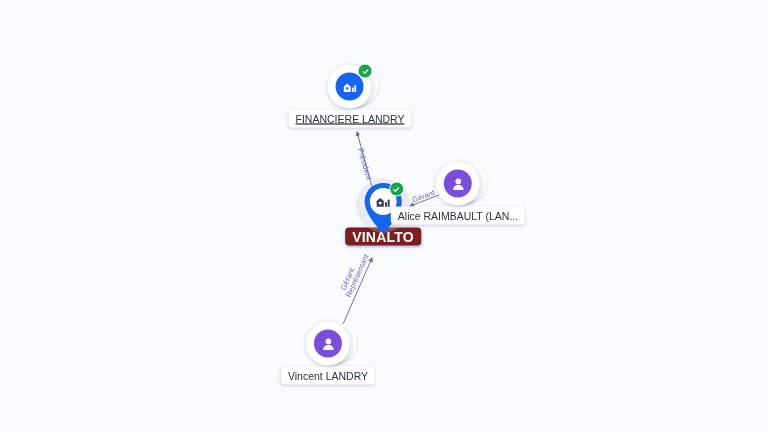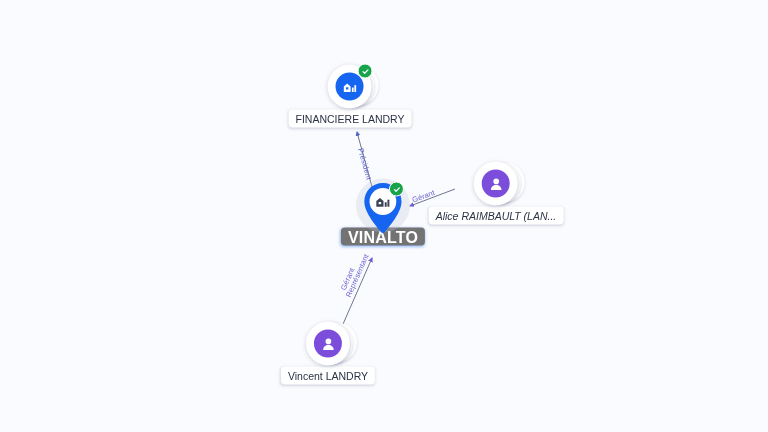--- a/index.html
+++ b/index.html
@@ -157,24 +157,24 @@
     padding: 2.5px 7px;
     border-radius: 4px;
     font-size: 10.5px;
     line-height: 13px;
     white-space: nowrap;
     background: #ffffff;
     color: #2b3245;
     box-shadow: 0 1px 3px rgba(70,80,120,.22);
   }
   .node-label.selected {
-    background: #737373;
+    background: #7f1d1d;
     color: #ffffff;
     font-weight: bold;
-    font-size: 16px;
+    font-size: 14px;
     letter-spacing: .2px;
     box-shadow: 0 1px 3px rgba(21,101,240,.42);
   }
 </style>
 </head>
 <body style="background: rgb(250, 251, 254);">
 
 <div id="graph-canvas">
 
   <svg id="edges-layer" viewBox="0 0 768 432">
@@ -201,21 +201,21 @@
   </svg>
 
   <div class="edge-label blue" style="left:356px; top:145px; transform: rotate(74deg) translate(0,-50%);">Président</div>
 
   <div class="edge-label" style="left:414px; top:200px; transform: rotate(-20deg) translate(0,-50%);">Gérant</div>
 
   <div class="edge-label" style="left:347px; top:287px; transform: rotate(-66deg) translate(0,-50%);">Gérant</div>
 
   <div class="edge-label" style="left:352px; top:294px; transform: rotate(-66deg) translate(0,-50%);">Représentant</div>
 
-  <div class="node" style="left:350px; top:96px;">
+  <div class="node" style="left:350px; top:96px;text-decoration:underline;">
     <div class="node-graphic">
       <div class="stack-card" style="left:11px; top:1px; width:40px; height:40px;"></div>
       <div class="stack-card" style="left:7px; top:2px; width:40px; height:40px;"></div>
       <div class="stack-card" style="left:3px; top:2px; width:41px; height:41px;"></div>
 
       <div class="avatar-ring">
         <div class="avatar-disc company">
           <svg width="17" height="17" viewBox="0 0 24 24">
             <path d="M3.2 11.2 L8 7.2 L12.8 11.2 L12.8 19 L3.2 19 Z" fill="#ffffff"></path>
             <rect x="6.3" y="12.4" width="3.3" height="3.1" fill="#1565f0"></rect>
@@ -254,21 +254,21 @@
 
       <div class="pin-badge">
         <svg width="8" height="8" viewBox="0 0 12 12">
           <path d="M2.3 6.2 L4.7 8.6 L9.6 3.5" stroke="#ffffff" stroke-width="1.9" fill="none" stroke-linecap="round" stroke-linejoin="round"></path>
         </svg>
       </div>
     </div>
     <div class="node-label selected" style="margin-top:-9px;">VINALTO</div>
   </div>
 
-  <div class="node" style="left:496px; top:193px;font-style:italic;">
+  <div class="node" style="left:458px; top:193px;">
     <div class="node-graphic">
       <div class="stack-card" style="left:11px; top:1px; width:40px; height:40px;"></div>
       <div class="stack-card" style="left:7px; top:2px; width:40px; height:40px;"></div>
       <div class="stack-card" style="left:3px; top:2px; width:41px; height:41px;"></div>
 
       <div class="avatar-ring">
         <div class="avatar-disc person">
           <svg width="17" height="17" viewBox="0 0 24 24">
             <circle cx="12" cy="8.4" r="4.0" fill="#ffffff"></circle>
             <path d="M4.6 20.4 C4.6 15.9 8.0 13.4 12 13.4 C16 13.4 19.4 15.9 19.4 20.4 Z" fill="#ffffff"></path>

